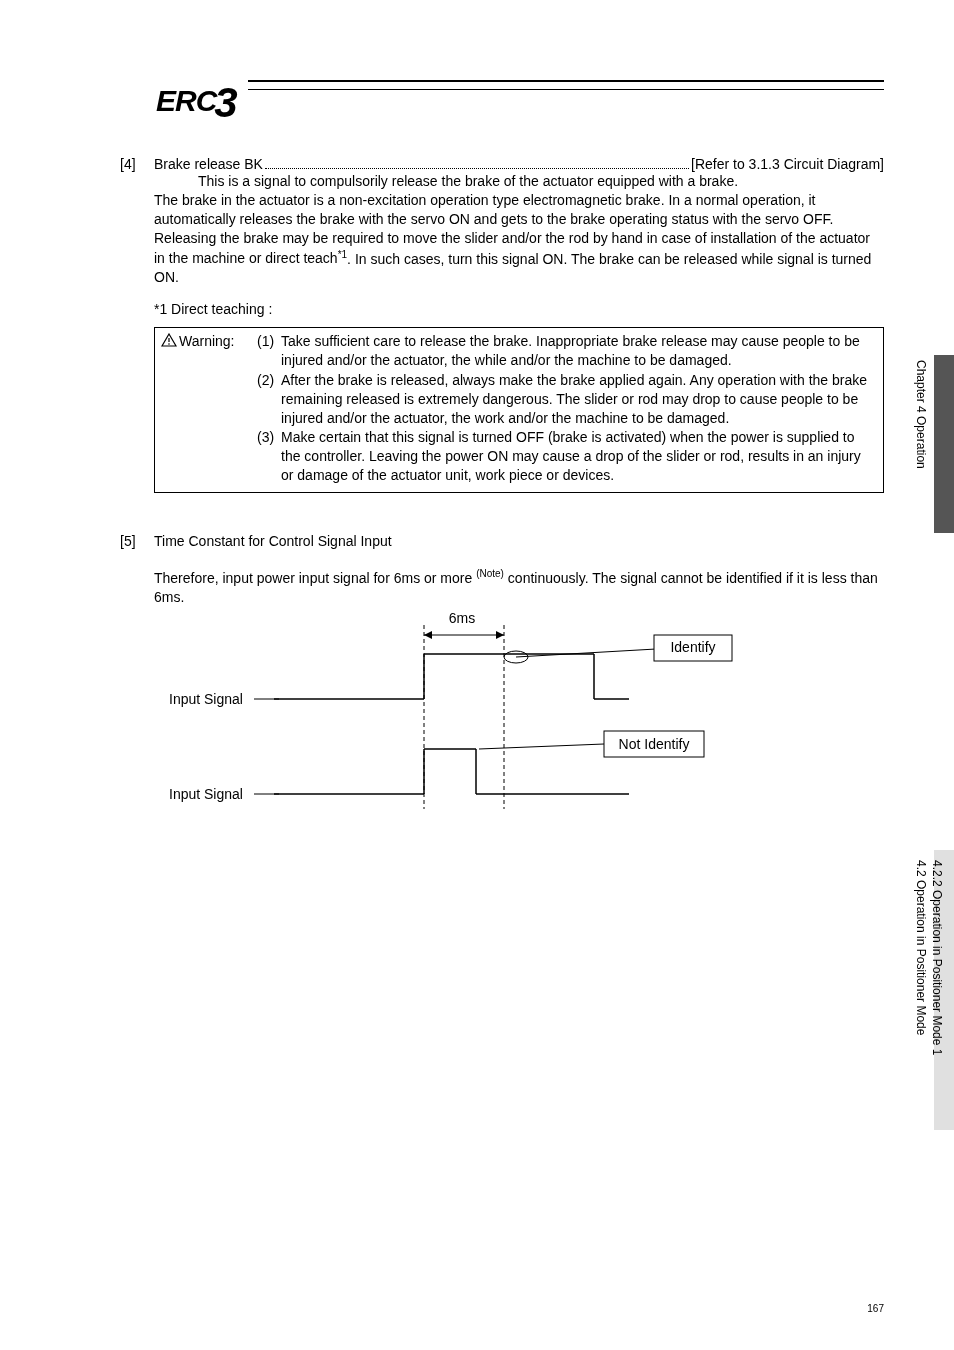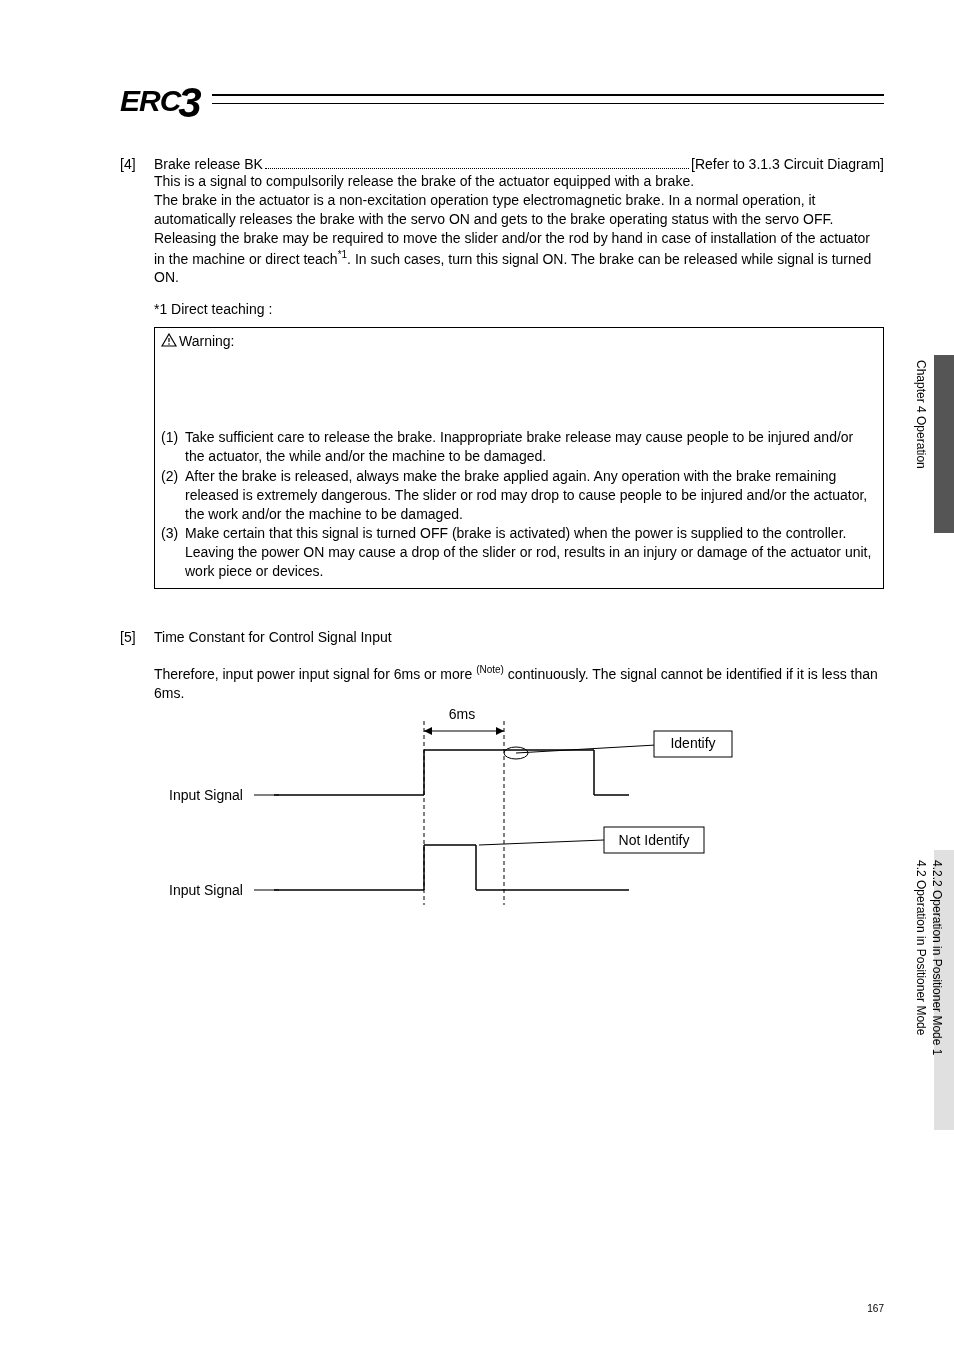--- a/index.html
+++ b/index.html
@@ -14,23 +14,24 @@
   }
   .page {
     position: relative;
     width: 100%;
     height: 100%;
     padding: 80px 70px 40px 120px;
   }
   
   .header {
     display: flex;
-    align-items: flex-end;
+    align-items: flex-start;
     gap: 0;
     margin-bottom: 40px;
+    margin-left: 36px;
   }
   .logo {
     display: flex;
     align-items: flex-end;
     height: 36px;
   }
   .logo-text {
     font-family: "Arial Black", Arial, sans-serif;
     font-weight: 900;
     font-style: italic;
@@ -81,21 +82,20 @@
   .footnote-label { flex: 0 0 150px; }
   .footnote-body { flex: 1; }
   
   .warning-box {
     margin-left: 34px;
     margin-top: 10px;
     border: 1px solid #000;
     padding: 4px 8px 6px 6px;
     display: flex;
     line-height: 1.35;
-    flex-direction: column;
   }
   .warning-label {
     display: flex;
     align-items: flex-start;
     gap: 2px;
     flex: 0 0 96px;
   }
   .warning-icon {
     width: 16px;
     height: 14px;
@@ -177,21 +177,21 @@
   <div class="section">
     <div class="item-row">
       <div class="item-num">[4]</div>
       <div class="item-title-line">
         <span>Brake release BK</span>
         <span class="dotted"></span>
         <span>[Refer to 3.1.3 Circuit Diagram]</span>
       </div>
     </div>
     <div class="body-text">
-      <span style="white-space: pre-line;">This is a signal to compulsorily release the brake of the actuator equipped with a brake.
+      <span style="white-space: pre-line; margin-left: 44px;">This is a signal to compulsorily release the brake of the actuator equipped with a brake.
 The brake in the actuator is a non-excitation operation type electromagnetic brake. In a normal operation, it automatically releases the brake with the servo ON and gets to the brake operating status with the servo OFF.
 Releasing the brake may be required to move the slider and/or the rod by hand in case of installation of the actuator in the machine or direct teach</span><span class="sup">*1</span><span>. In such cases, turn this signal ON. The brake can be released while signal is turned ON.</span>
     </div>
     <div class="footnote">
       <div class="footnote-label">*1 Direct teaching :</div>
     </div>
 
     <div class="warning-box">
       <div class="warning-label">
         <svg class="warning-icon" viewBox="0 0 16 14">

